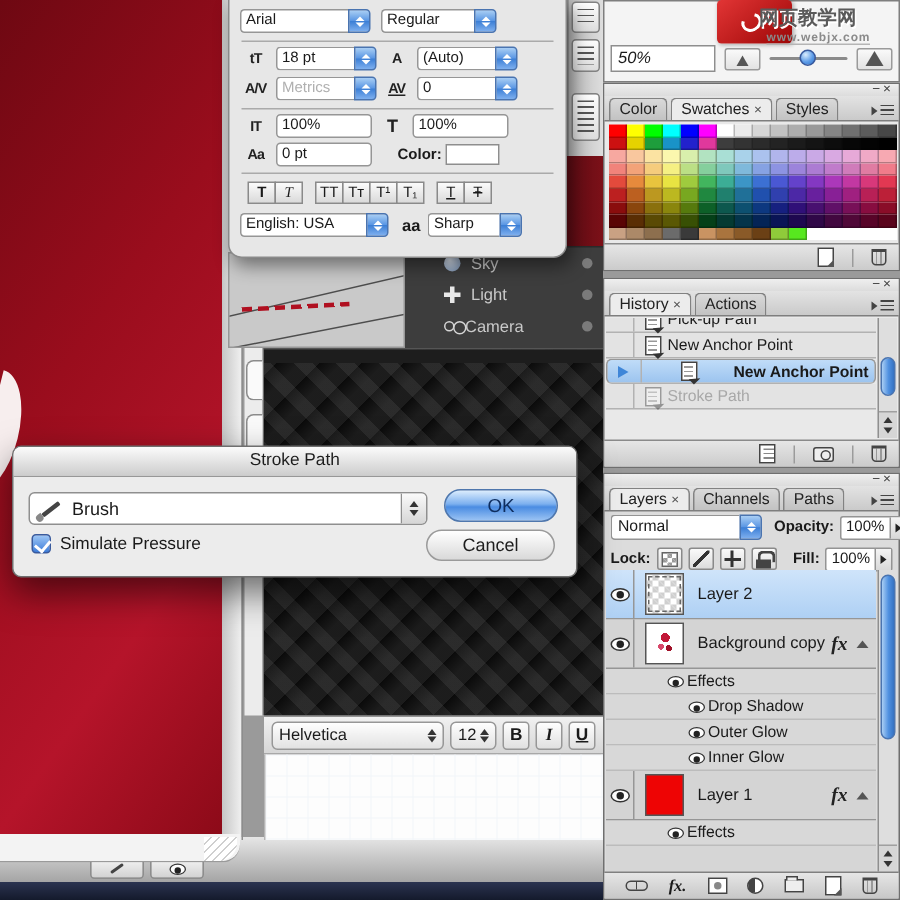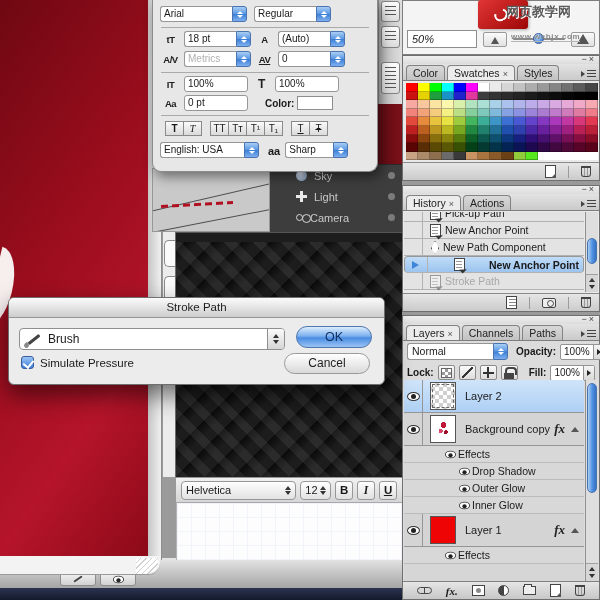--- a/index.html
+++ b/index.html
@@ -222,21 +222,21 @@
     background:linear-gradient(#dcedfd,#7cb0ef 45%,#4a8ce2 55%,#9cc4f4); text-align:center; font-size:12.5px; line-height:20px; color:#0e2d5e; }
   .btn-cancel { position:absolute; right:14px; top:55px; width:86px; height:21px; border-radius:11px; border:1px solid #9a9a9a;
     background:linear-gradient(#ffffff,#d9d9d9); text-align:center; font-size:12px; line-height:19px; color:#1d1d1d; }
 
   
   .logo { left:478px; top:0; width:122px; height:36px; }
   .logo-box { position:absolute; left:0; top:0; width:50px; height:29px; border-radius:3px;
     background:linear-gradient(140deg,#e23535,#9c0606); box-shadow:1px 1px 3px rgba(0,0,0,.3); }
   .swirl { position:absolute; left:16px; top:9px; width:14px; height:12px; border:2px solid #fff; border-radius:50%; border-top-color:transparent; transform:rotate(-30deg); }
   .logo-cn { position:absolute; left:28px; top:3px; font-size:13px; font-weight:bold; color:#5a5a5a; text-shadow:1px 1px 0 #fff; white-space:nowrap; }
-  .logo-url { position:absolute; left:33px; top:32px; font-size:8px; font-weight:bold; color:#8a8a8a; letter-spacing:.6px; border-bottom:1px solid #b5b5b5; }
+  .logo-url { position:absolute; left:33px; top:20px; font-size:8px; font-weight:bold; color:#8a8a8a; letter-spacing:.6px; border-bottom:1px solid #b5b5b5; }
 </style>
 </head>
 <body>
 
 <div id="app">
 
   <div class="abs bar-gray"></div>
   <div class="abs bar-navy"></div>
   <div class="abs bar-btn" style="left:60px">
       <span class="pencil"></span>
@@ -508,25 +508,20 @@
         <div class="hrow hcut">
           <div class="hcheck"></div>
           <div class="hicon"></div>
           <span class="hlabel">Pick-up Path</span>
         </div>
         <div class="hrow">
           <div class="hcheck"></div>
           <div class="hicon"></div>
           <span class="hlabel">New Anchor Point</span>
         </div>
-        <div class="hrow">
-          <div class="hcheck"></div>
-          <div class="hpen"></div>
-          <span class="hlabel">New Path Component</span>
-        </div>
         <div class="hrow hsel">
           <div class="hcheck">
             <div class="harrow"></div>
           </div>
           <div class="hicon"></div>
           <span class="hlabel">New Anchor Point</span>
         </div>
         <div class="hrow hdis">
           <div class="hcheck"></div>
           <div class="hicon"></div>

